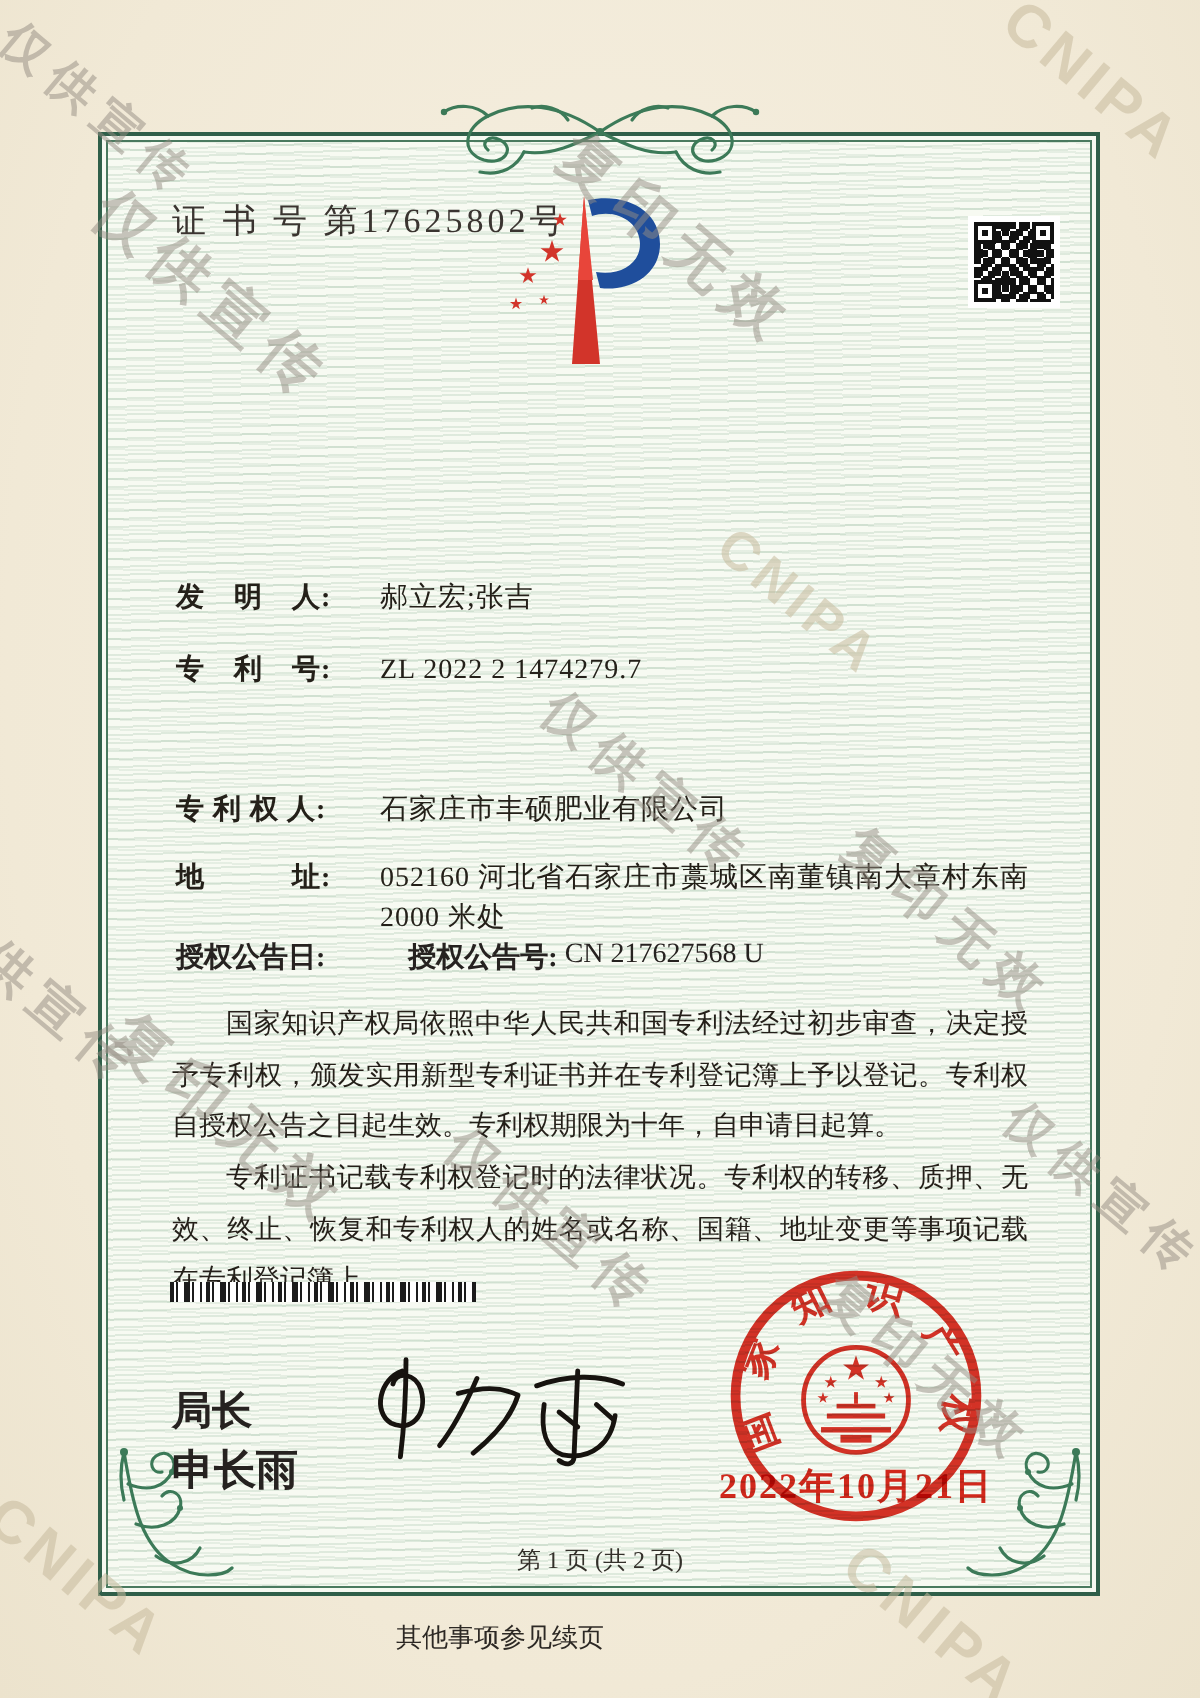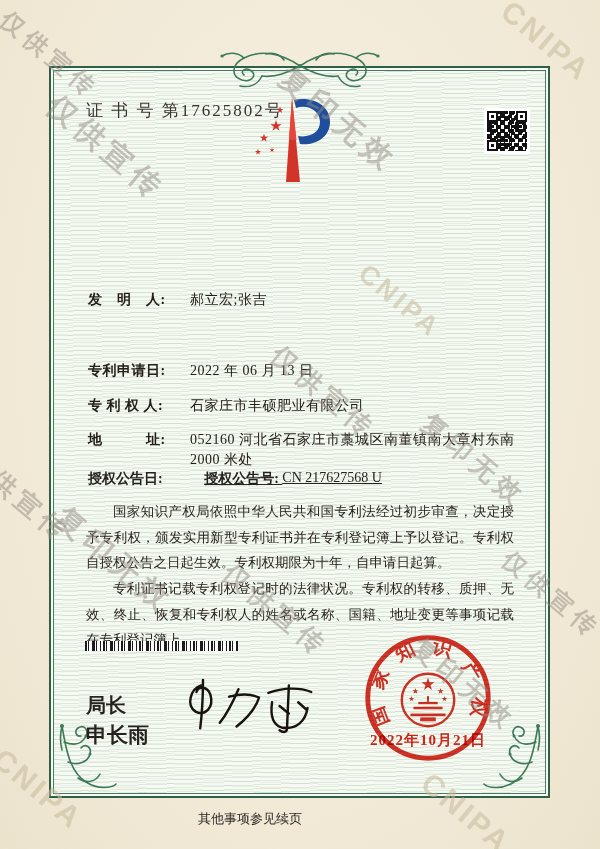--- a/index.html
+++ b/index.html
@@ -40,35 +40,35 @@
   .logo{position:absolute; left:250px; top:94px; width:86px; height:92px; z-index:10;}
   .title{position:absolute; left:0; top:176px; width:600px; text-align:center;
     font-size:30px; font-weight:bold; letter-spacing:4px; color:#17130f; z-index:10;}
   
   .field-row{position:absolute; left:88px; width:428px; display:grid; grid-template-columns:102px 1fr;
     font-size:14px; line-height:1.45; z-index:10; color:#242019;}
   .field-label{white-space:pre; font-weight:bold; letter-spacing:.5px;}
   .field-value{letter-spacing:.5px;}
   .grant-row{position:absolute; left:88px; top:470px; width:428px; display:flex; font-size:14px; z-index:10;}
   .grant-pair{display:flex; white-space:pre;}
-  .gp2{margin-left:38px;text-decoration:underline;}
+  .gp2{margin-left:38px;}
   .grant-label{font-weight:bold;}
   
   .body-text{position:absolute; left:86px; top:499px; width:428px; font-size:13.5px;
     line-height:1.9; text-align:justify; color:#241f19; z-index:10;}
   .body-text p{margin:0; text-indent:2em;}
   
   .barcode{position:absolute; left:85px; top:641px; width:153px; height:10px; z-index:10;
     background:repeating-linear-gradient(90deg,#1b1b1b 0 2px,#fff 2px 3px,#1b1b1b 3px 4px,#fff 4px 7px,#1b1b1b 7px 10px,#fff 10px 11px,#1b1b1b 11px 12px,#fff 12px 15px,#1b1b1b 15px 16px,#fff 16px 18px);}
   .signoff-title{position:absolute; left:86px; top:692px; font-size:20px; font-weight:bold; z-index:10;}
   .signoff-name{position:absolute; left:86px; top:721px; font-size:21px; font-weight:bold; z-index:10;}
   .signature{position:absolute; left:175px; top:670px; width:140px; height:72px; z-index:12;}
   .seal{position:absolute; left:360px; top:630px; width:136px; height:136px; z-index:20; opacity:.95; mix-blend-mode:multiply;}
   .seal-date{position:absolute; left:356px; top:731px; width:144px; text-align:center; z-index:21;
-    font-size:15px; font-weight:bold; color:#d8281c; letter-spacing:1px; mix-blend-mode:multiply; white-space:nowrap;}
+    font-size:18px; font-weight:bold; color:#d8281c; letter-spacing:1px; mix-blend-mode:multiply; white-space:nowrap;}
   .page-num{position:absolute; left:50px; top:772px; width:500px; text-align:center; font-size:12px; color:#33302a; z-index:10;}
   .footer-note{position:absolute; left:0; top:810px; width:500px; text-align:center; font-size:13px; color:#2c2824; z-index:10;}
   
   .wm{position:absolute; transform:rotate(40deg); transform-origin:left top; white-space:nowrap;
     z-index:60; pointer-events:none; font-weight:bold;}
   .wm-grey{color:rgba(148,140,130,.50); letter-spacing:6px;}
   .wm-tan{color:rgba(198,185,156,.55); letter-spacing:3px; font-family:"Liberation Sans","DejaVu Sans",sans-serif;}
 </style>
 </head>
 <body>
@@ -148,23 +148,23 @@
     <use href="#star" transform="translate(30,16) scale(3.6)" fill="#d2342a"></use>
     <use href="#star" transform="translate(8,58) scale(3.2)" fill="#d2342a"></use>
     <use href="#star" transform="translate(22,56) scale(2.6)" fill="#d2342a"></use>
   </svg>
 
 
   <div class="field-row" style="top:290px">
     <span class="field-label">发　明　人:</span>
     <span class="field-value">郝立宏;张吉</span>
   </div>
-  <div class="field-row" style="top:361px">
-    <span class="field-label">专利申请日:</span>
-    <span class="field-value">2022 年 06 月 13 日</span>
+  <div class="field-row" style="top:326px">
+    <span class="field-label">专　利　号:</span>
+    <span class="field-value">ZL 2022 2 1474279.7</span>
   </div>
   <div class="field-row" style="top:396px">
     <span class="field-label">专 利 权 人:</span>
     <span class="field-value">石家庄市丰硕肥业有限公司</span>
   </div>
   <div class="field-row" style="top:430px">
     <span class="field-label">地　　　址:</span>
     <span class="field-value">052160 河北省石家庄市藁城区南董镇南大章村东南 2000 米处</span>
   </div>
   <div class="grant-row">
@@ -212,20 +212,21 @@
       <use href="#sstar" transform="translate(87,71) scale(3)"></use>
       <rect x="60" y="74" width="20" height="2.4"></rect>
       <rect x="55" y="79" width="30" height="2.6"></rect>
       <rect x="52" y="86" width="36" height="2.8"></rect>
       <rect x="62" y="90" width="16" height="4"></rect>
       <rect x="69" y="68" width="2" height="6"></rect>
     </g>
   </svg>
   <div class="seal-date">2022年10月21日</div>
 
+  <div class="page-num">第 1 页 (共 2 页)</div>
   <div class="footer-note">其他事项参见续页</div>
 
   <span class="wm wm-grey" style="left:14px;top:4px;font-size:24px">仅供宣传</span>
   <span class="wm wm-grey" style="left:296px;top:58px;font-size:30px">复印无效</span>
   <span class="wm wm-grey" style="left:64px;top:86px;font-size:30px">仅供宣传</span>
   <span class="wm wm-tan" style="left:516px;top:-6px;font-size:30px">CNIPA</span>
   <span class="wm wm-tan" style="left:372px;top:258px;font-size:27px">CNIPA</span>
   <span class="wm wm-grey" style="left:286px;top:338px;font-size:26px">仅供宣传</span>
   <span class="wm wm-grey" style="left:436px;top:406px;font-size:26px">复印无效</span>
   <span class="wm wm-grey" style="left:-20px;top:442px;font-size:26px">仅供宣传</span>

